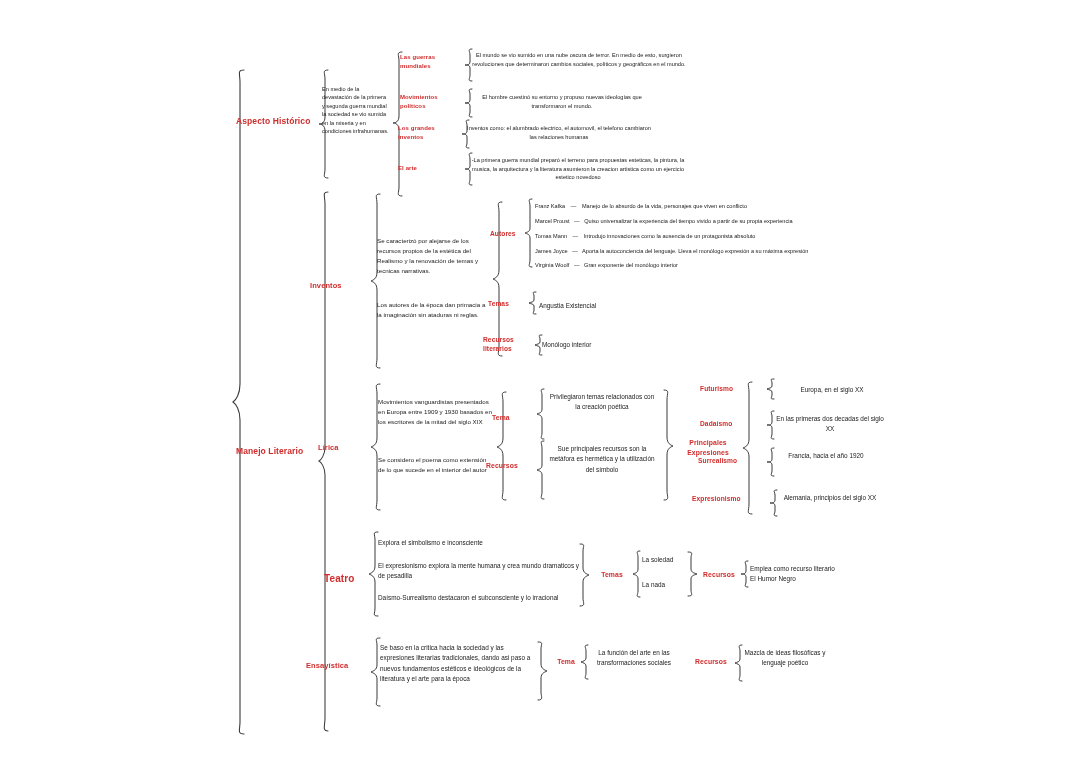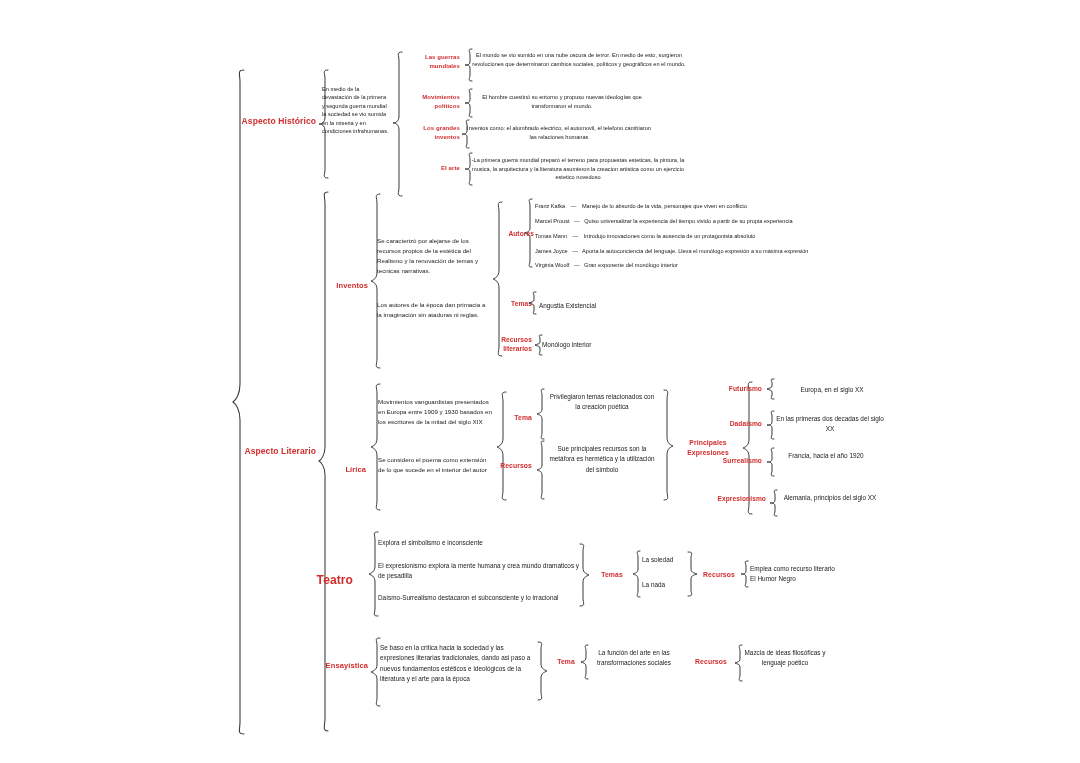--- a/index.html
+++ b/index.html
@@ -25,21 +25,21 @@
   .lbl {
     color: #d12c2c;
     font-weight: bold;
     letter-spacing: .1px;
   }
   .txt {
     color: #1a1a1a;
   }
   .c-left   { text-align: left; }
   .c-center { text-align: center; }
-  .c-right  { text-align: right; }
+  .c-right  { }
   .brace {
     position: absolute;
     pointer-events: none;
   }
   .brace svg { display: block; overflow: visible; }
   .root-label {
     line-height: 1.35;
   }
   .author-row { white-space: nowrap; }
   .dash { letter-spacing: 0; }
@@ -106,21 +106,21 @@
   <div class="node txt c-center" style="left:466px; top:124px; width:186px; font-size:5.6px; line-height:1.6;">Inventos como: el alumbrado electrico, el automovil, el telefono cambiaron las relaciones humanas</div>
 
   <div class="node lbl c-right" style="left:398px; top:164px; width:62px; font-size:6px; line-height:1.45;">El arte</div>
   <div class="brace" style="left:464px; top:152px;">
     <svg width="10" height="34" viewBox="0 0 10 34">
       <path d="M8 1 C3 1 6 3 6 7 L6 14 C6 17 3 17 1 17 C3 17 6 17 6 20 L6 27 C6 31 3 33 8 33" fill="none" stroke="#3a3a3a" stroke-width="1" stroke-linecap="round"></path>
     </svg>
   </div>
   <div class="node txt c-center" style="left:470px; top:156px; width:216px; font-size:5.6px; line-height:1.55;">-La primera guerra mundial preparó el terreno para propuestas esteticas, la pintura, la musica, la arquitectura y la literatura asumieron la creacion artistica como un ejercicio estetico novedoso</div>
 
-  <div class="node lbl c-right" style="left:236px; top:446px; width:80px; font-size:8.5px;">Aspecto Literario</div>
+  <div class="node lbl c-right" style="left:236px; top:446px; width:80px; font-size:8.5px;">Manejo Literario</div>
 
   <div class="brace" style="left:318px; top:190px;">
     <svg width="12" height="544" viewBox="0 0 12 544">
       <path d="M10 2 C4 2 7 6 7 14 L7 257 C7 265 3 270 1 271 C3 272 7 277 7 285 L7 528 C7 536 4 541 10 541" fill="none" stroke="#3a3a3a" stroke-width="1.05" stroke-linecap="round"></path>
     </svg>
   </div>
 
   <div class="node lbl c-right" style="left:310px; top:281px; width:58px; font-size:7.5px;">Inventos</div>
 
   <div class="brace" style="left:370px; top:192px;">
@@ -183,21 +183,21 @@
     <div>Recursos</div>
     <div>literarios</div>
   </div>
   <div class="brace" style="left:534px; top:334px;">
     <svg width="10" height="22" viewBox="0 0 10 22">
       <path d="M8 1 C3 1 6 2 6 5 L6 8 C6 10 3 10 1 11 C3 12 6 12 6 14 L6 17 C6 20 3 21 8 21" fill="none" stroke="#3a3a3a" stroke-width="1" stroke-linecap="round"></path>
     </svg>
   </div>
   <div class="node txt c-left" style="left:542px; top:341px; width:130px; font-size:6.4px;">Monólogo interior</div>
 
-  <div class="node lbl c-right" style="left:318px; top:443px; width:48px; font-size:7.5px;margin-top:22px;">Lírica</div>
+  <div class="node lbl c-right" style="left:318px; top:443px; width:48px; font-size:7.5px;">Lírica</div>
 
   <div class="brace" style="left:370px; top:382px;">
     <svg width="12" height="130" viewBox="0 0 12 130">
       <path d="M10 2 C4 2 7 5 7 12 L7 56 C7 63 3 64 1 65 C3 66 7 67 7 74 L7 118 C7 125 4 128 10 128" fill="none" stroke="#3a3a3a" stroke-width="1" stroke-linecap="round"></path>
     </svg>
   </div>
 
   <div class="node txt c-left" style="left:378px; top:397px; width:116px; font-size:6.2px; line-height:1.62;">Movimientos vanguardistas presentados en Europa entre 1909 y 1930 basados en los escritores de la mitad del siglo XIX</div>
   <div class="node txt c-left" style="left:378px; top:455px; width:116px; font-size:6.2px; line-height:1.62;">Se considero el poema como extensión de lo que sucede en el interior del autor</div>
 
@@ -265,21 +265,21 @@
   <div class="node txt c-center" style="left:776px; top:451px; width:100px; font-size:6.4px; line-height:1.6;">Francia, hacia el año 1920</div>
 
   <div class="node lbl c-right" style="left:692px; top:495px; width:74px; font-size:6.6px;">Expresionismo</div>
   <div class="brace" style="left:769px; top:489px;">
     <svg width="10" height="28" viewBox="0 0 10 28">
       <path d="M8 1 C3 1 6 3 6 6 L6 11 C6 14 3 14 1 14 C3 14 6 14 6 17 L6 22 C6 25 3 27 8 27" fill="none" stroke="#3a3a3a" stroke-width="1" stroke-linecap="round"></path>
     </svg>
   </div>
   <div class="node txt c-center" style="left:776px; top:493px; width:108px; font-size:6.4px; line-height:1.6;">Alemania, principios del siglo XX</div>
 
-  <div class="node lbl c-right" style="left:301px; top:573px; width:52px; font-size:12px;">Teatro</div>
+  <div class="node lbl c-right" style="left:324px; top:573px; width:52px; font-size:10px;">Teatro</div>
 
   <div class="brace" style="left:368px; top:530px;">
     <svg width="12" height="88" viewBox="0 0 12 88">
       <path d="M10 2 C4 2 7 4 7 10 L7 36 C7 42 3 43 1 44 C3 45 7 46 7 52 L7 78 C7 84 4 86 10 86" fill="none" stroke="#3a3a3a" stroke-width="1" stroke-linecap="round"></path>
     </svg>
   </div>
 
   <div class="node txt c-left" style="left:378px; top:538px; width:200px; font-size:6.4px; line-height:1.6;">Explora el simbolismo e inconsciente</div>
   <div class="node txt c-left" style="left:378px; top:561px; width:206px; font-size:6.4px; line-height:1.6;">El expresionismo  explora la mente humana y crea mundo dramaticos y de pesadilla</div>
   <div class="node txt c-left" style="left:378px; top:593px; width:200px; font-size:6.4px; line-height:1.6;">Daísmo-Surrealismo destacaron el subconsciente y lo irracional</div>

